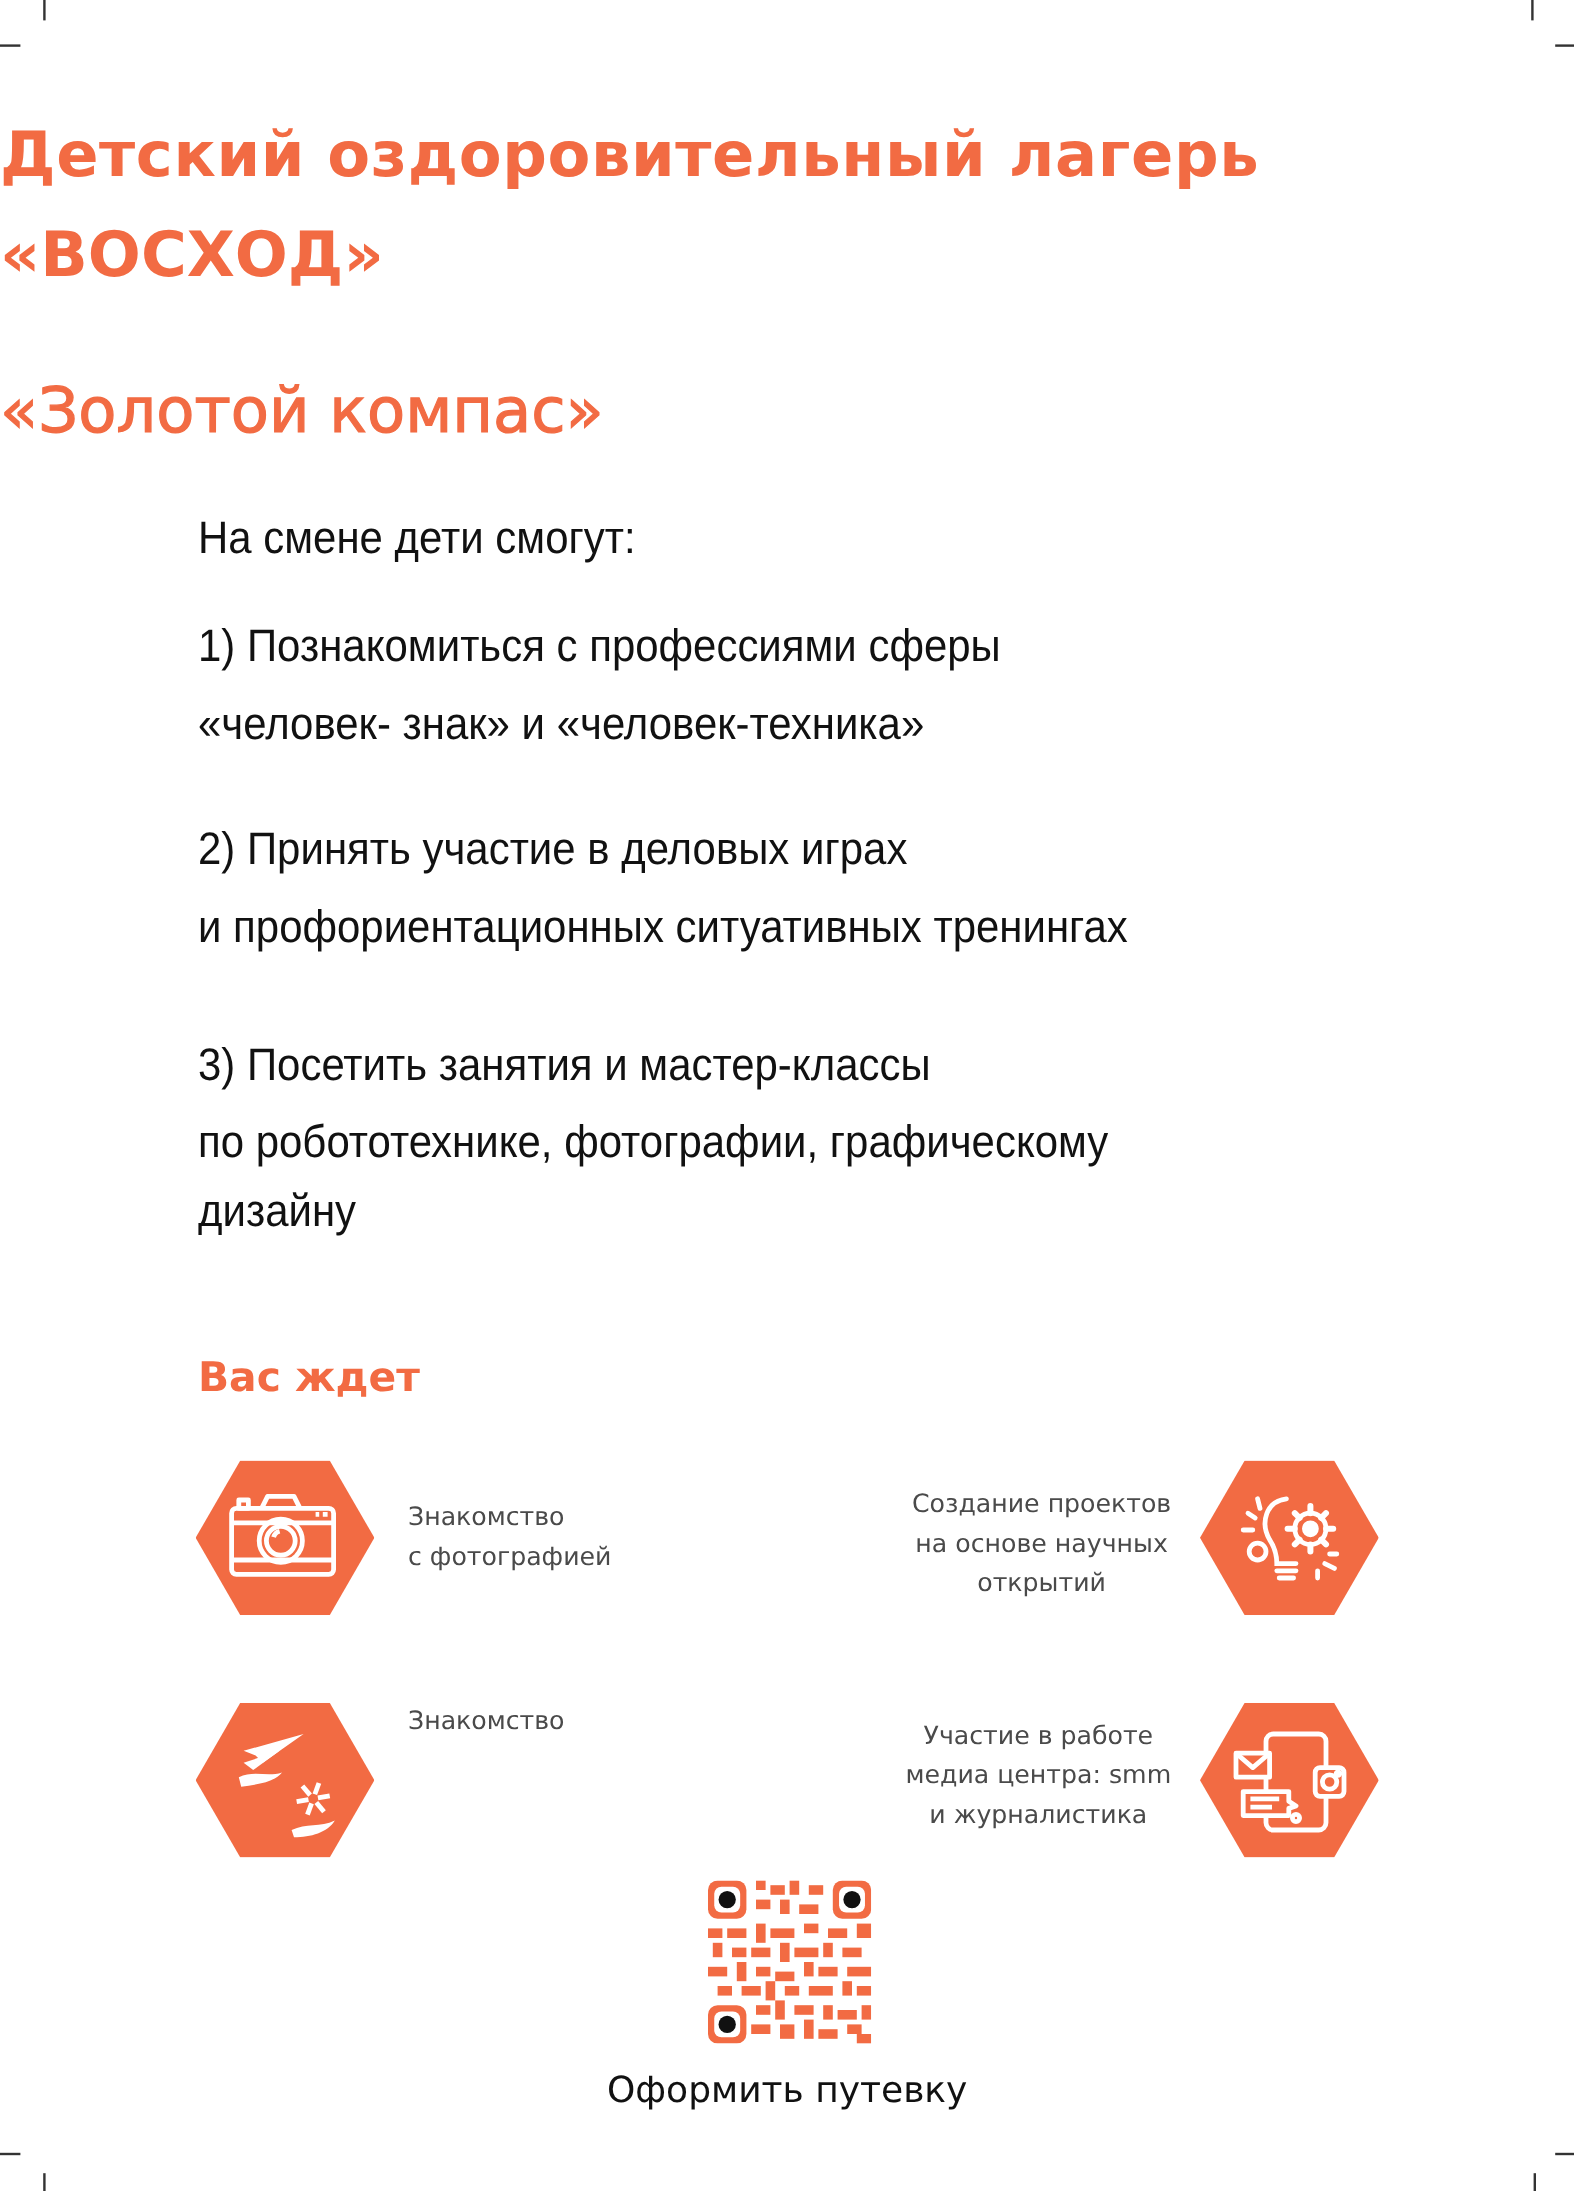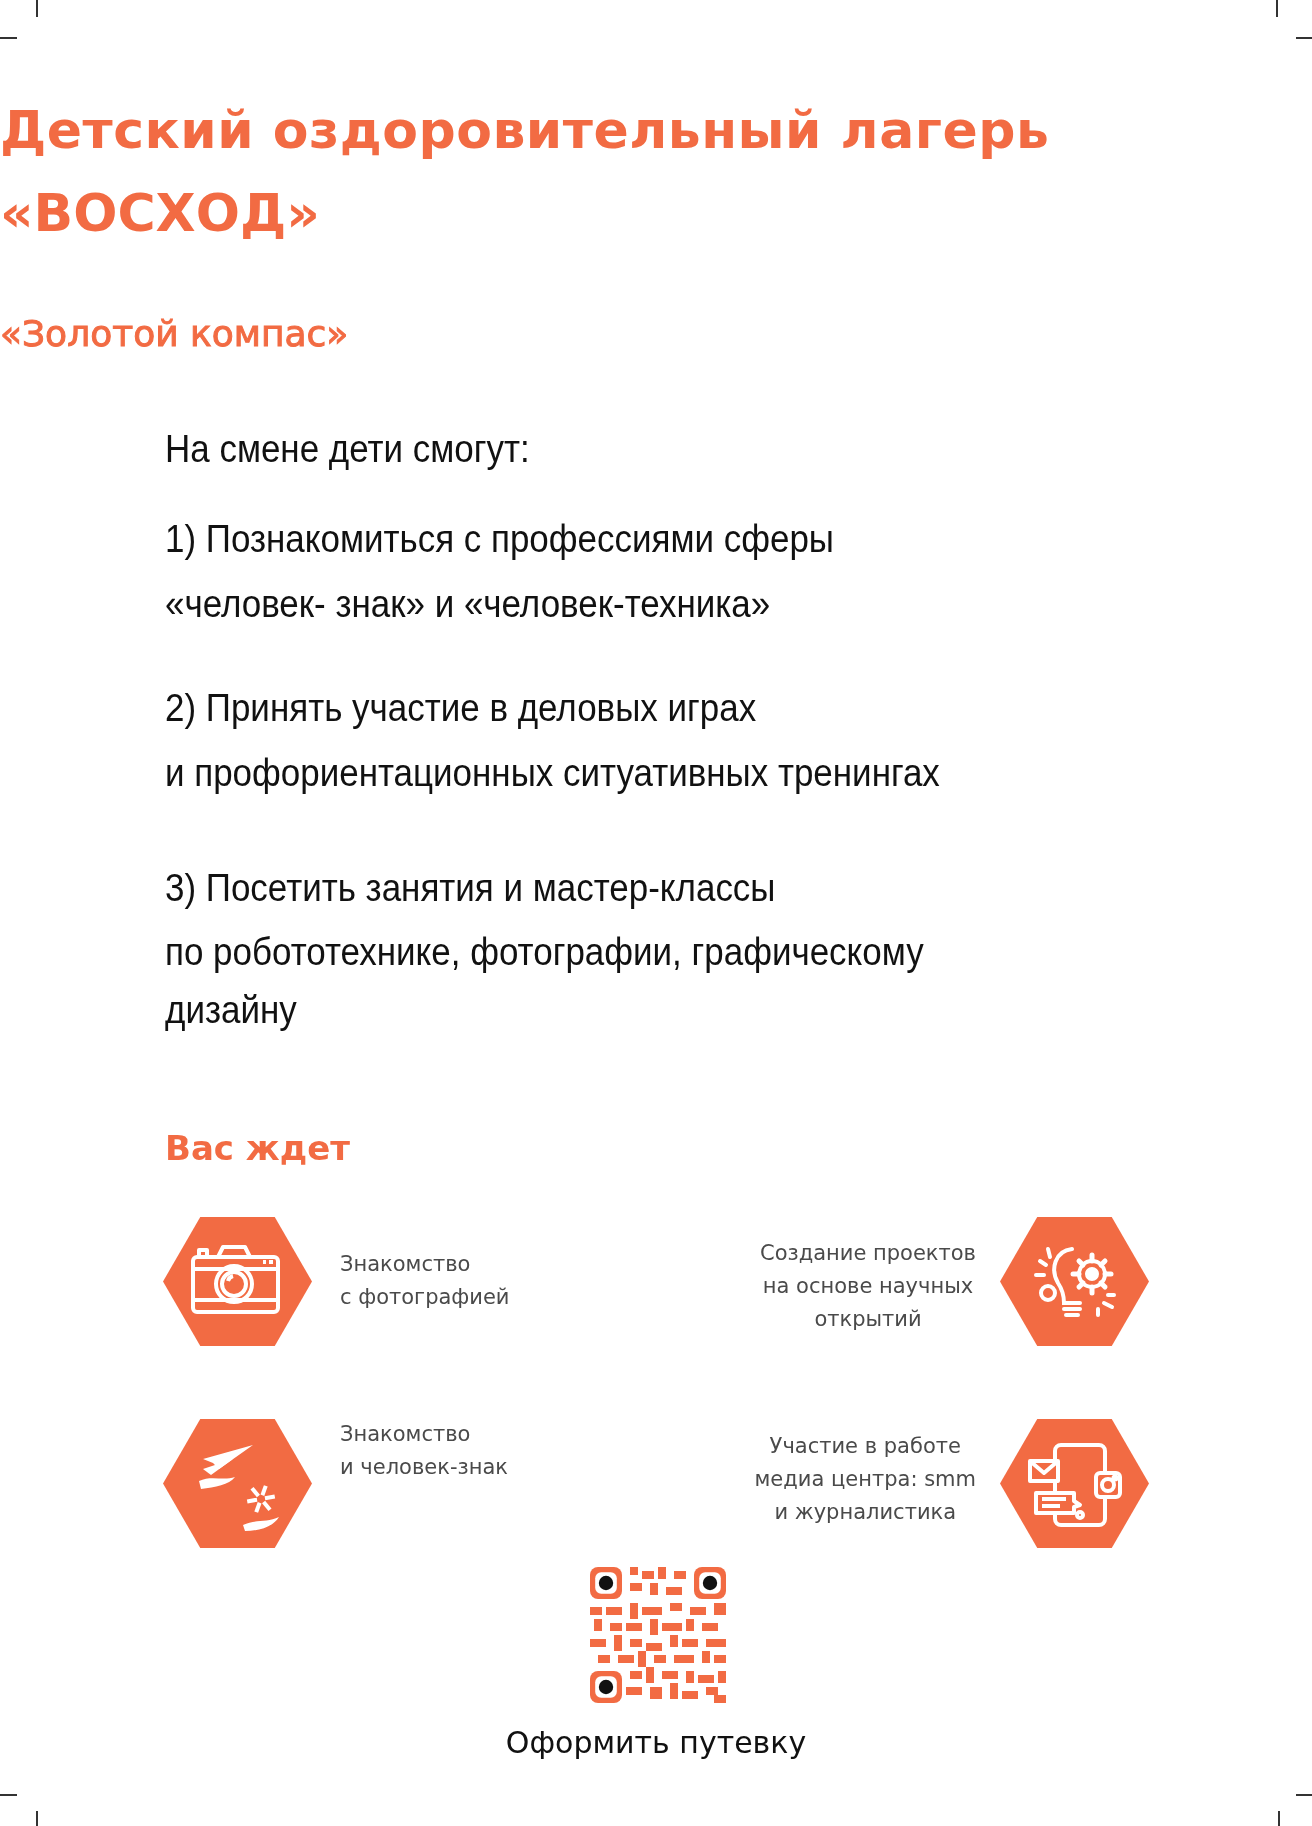--- a/index.html
+++ b/index.html
@@ -3,21 +3,21 @@
 <meta charset="utf-8">
 <style>
   html, body { margin:0; padding:0; background:#ffffff; }
   body { width:1312px; height:1826px; position:relative; overflow:hidden;
          font-family:"Liberation Sans", sans-serif; color:#111; }
   .crop { position:absolute; background:#333; }
   .title { position:absolute; left:0; width:1312px; text-align:left;
            color:#F26B43; font-weight:bold; font-family:"DejaVu Sans", sans-serif; }
   .t1 { top:100px; font-size:52px; letter-spacing:0.5px; }
   .t2 { top:183px; font-size:52px; }
-  .t3 { top:313px; font-size:36px; font-weight:normal; -webkit-text-stroke:1px #F26B43; }
+  .t3 { top:313px; font-size:52px; font-weight:normal; -webkit-text-stroke:1px #F26B43; }
   .body-line { position:absolute; left:165px; font-size:38px; color:#111;
                font-family:"Liberation Sans", sans-serif; white-space:nowrap;
                transform:scaleX(0.92); transform-origin:left top; }
   .section-title { position:absolute; left:165px; top:1128px; font-size:34px; font-weight:bold;
                    color:#F26B43; font-family:"DejaVu Sans", sans-serif; }
   .hex { position:absolute; width:149px; height:129px; background:#F26B43;
          clip-path:polygon(25% 0, 75% 0, 100% 50%, 75% 100%, 25% 100%, 0 50%); }
   .hex svg { position:absolute; left:0; top:0; width:149px; height:129px; }
   .label { position:absolute; font-size:21px; line-height:33px; color:#4a4a4a;
            font-family:"DejaVu Sans", sans-serif; }
@@ -119,21 +119,20 @@
       <rect x="-2" y="-14" width="4" height="10" transform="rotate(80)"></rect>
       <rect x="-2" y="-14" width="4" height="10" transform="rotate(140)"></rect>
       <rect x="-2" y="-14" width="4" height="10" transform="rotate(200)"></rect>
       <rect x="-2" y="-14" width="4" height="10" transform="rotate(260)"></rect>
       <rect x="-2" y="-14" width="4" height="10" transform="rotate(320)"></rect>
     </g>
   </svg>
 </div>
 <div class="label" style="left:340px;top:1418px;">
   <span>Знакомство</span>
-  <span>и человек-знак</span>
 </div>
 
 <div class="label right" style="right:336px;top:1430px;">
   <span>Участие в работе</span>
   <span>медиа центра: smm</span>
   <span>и журналистика</span>
 </div>
 <div class="hex" style="left:1000px;top:1419px;">
   <svg viewBox="0 0 149 129" fill="none" stroke="#fff" stroke-width="4" stroke-linejoin="round">
     <rect x="55" y="26" width="50" height="80" rx="6"></rect>

